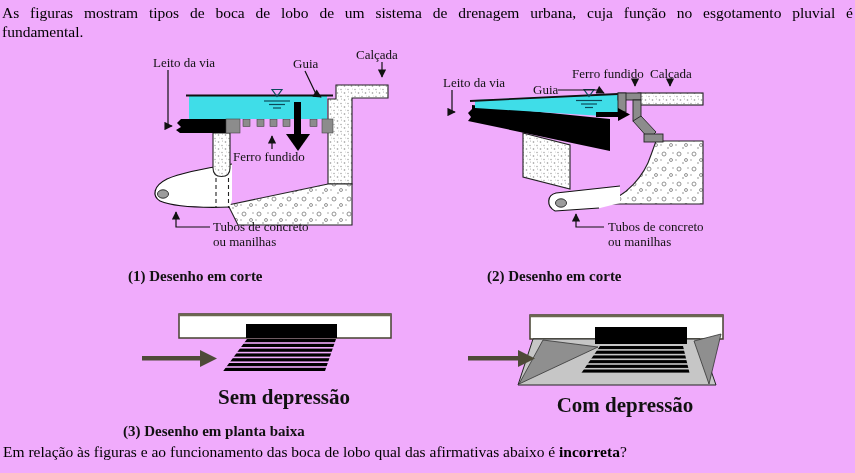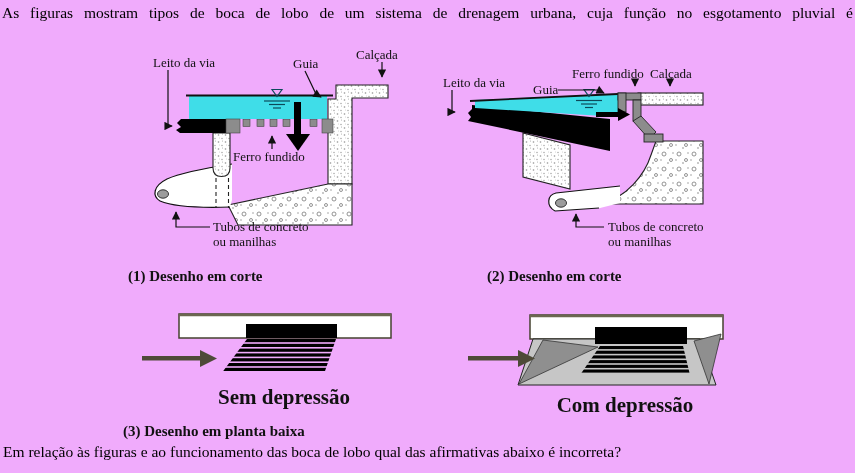--- a/index.html
+++ b/index.html
@@ -1,36 +1,37 @@
 <!DOCTYPE html>
 <html style="--water: #3fdde8; --iron-gray: #8c8c8c; --depression-light: #c6c6c6; --depression-dark: #8f8f8f; --arrow-olive: #4e4a38; --border-olive: #6b6750;"><head>
 <meta charset="utf-8">
 <style>
   html,body{margin:0;padding:0;background:#fff;}
   #page{position:relative;width:855px;height:473px;background:#f0abfc;overflow:hidden;
         font-family:"Liberation Serif", serif;color:#000;}
   .intro{position:absolute;left:2px;top:3px;width:851px;font-size:15.5px;line-height:19px;}
   .intro .l1{text-align:justify;text-align-last:justify;}
   .q{position:absolute;left:3px;top:443px;width:850px;font-size:15.5px;}
-  .q b{font-weight:normal;}
+  .q b{font-weight:bold;}
   svg{position:absolute;left:0;top:0;}
   svg text{font-family:"Liberation Serif", serif;font-size:13px;fill:#111;}
   svg text.cap{font-size:15px;font-weight:bold;}
   svg text.plan{font-size:21px;font-weight:bold;text-anchor:middle;}
   .ln{stroke:#111;stroke-width:1.2;fill:none;}
   .outl{stroke:#222;stroke-width:1.1;}
   .dash{stroke:#222;stroke-width:1.1;stroke-dasharray:4 3;fill:none;}
 </style>
 </head>
 <body>
 
 <div id="page">
 
   <div class="intro">
     <div class="l1">As figuras mostram tipos de boca de lobo de um sistema de drenagem urbana, cuja função no esgotamento pluvial é</div>
+    <div class="l2">fundamental.</div>
   </div>
 
   <svg width="855" height="473" viewBox="0 0 855 473">
     <defs>
       <marker id="arrow" viewBox="0 0 10 10" refX="9" refY="5" markerWidth="9" markerHeight="7" orient="auto-start-reverse">
         <path d="M0,0 L10,5 L0,10 z" fill="#111"></path>
       </marker>
       <pattern id="stip" width="7" height="7" patternUnits="userSpaceOnUse">
         <rect width="7" height="7" fill="#ffffff"></rect>
         <circle cx="1.5" cy="2" r="0.8" fill="#909090"></circle>

